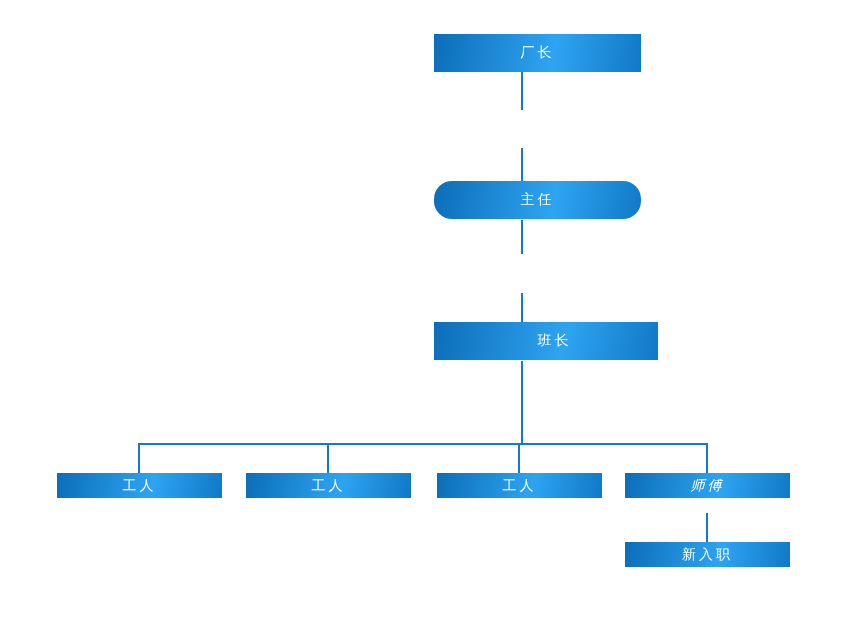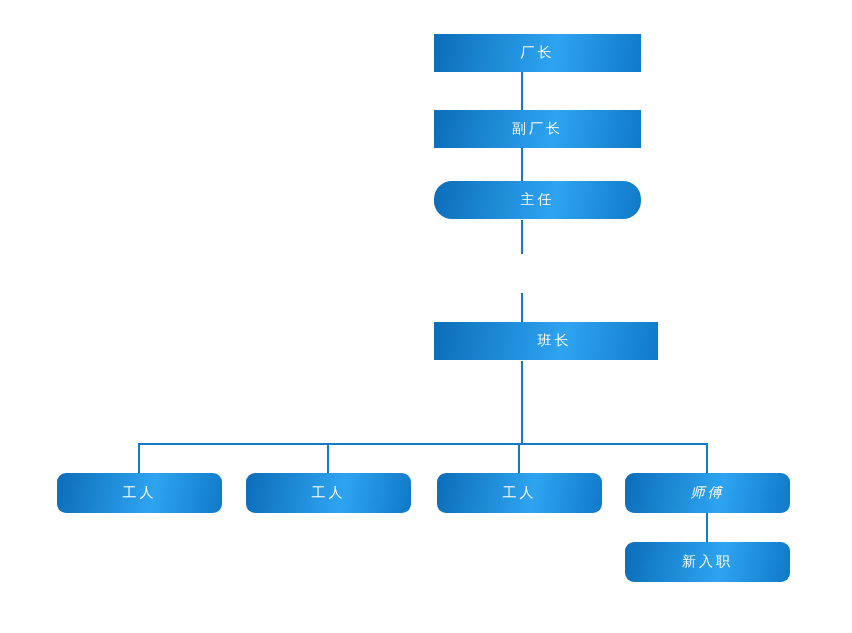--- a/index.html
+++ b/index.html
@@ -21,21 +21,21 @@
     align-items: center;
     justify-content: center;
     color: #ffffff;
     font-size: 14px;
     letter-spacing: 3px;
     background: linear-gradient(100deg, #0c6db9 0%, #2ea4f0 58%, #1079c7 100%);
     cursor: default;
     user-select: none;
   }
   .node.stack { width: 207px; height: 38px; }
-  .node.leaf  { width: 165px; height: 40px; border-radius: 9px; }
+  .node.leaf  { width: 165px; height: 25px; }
   .line {
     position: absolute;
     background: #127bc8;
   }
   .line.v { width: 2px; }
   .line.h { height: 2px; }
 </style>
 </head>
 <body>
 
@@ -50,21 +50,20 @@
   <div class="line h" style="left:138px; top:443px; width:570px;"></div>
 
   <div class="line v" style="left:138px; top:443px; height:30px;"></div>
   <div class="line v" style="left:327px; top:443px; height:30px;"></div>
   <div class="line v" style="left:518px; top:443px; height:30px;"></div>
   <div class="line v" style="left:706px; top:443px; height:30px;"></div>
 
   <div class="line v" style="left:706px; top:513px; height:29px;"></div>
 
   <div class="node stack" style="left:434px; top:34px;">厂长</div>
-  <div class="node stack" style="left:434px; top:110px;">副厂长</div>
   <div class="node stack" style="left:434px; top:181px;border-radius:18px;">主任</div>
   <div class="node stack" style="left:434px; top:322px;padding-left:17px;">班长</div>
 
   <div class="node leaf" style="left:57px;  top:473px;">工人</div>
   <div class="node leaf" style="left:246px; top:473px;">工人</div>
   <div class="node leaf" style="left:437px; top:473px;">工人</div>
   <div class="node leaf" style="left:625px; top:473px;font-style:italic;">师傅</div>
 
   <div class="node leaf" style="left:625px; top:542px;">新入职</div>
 

